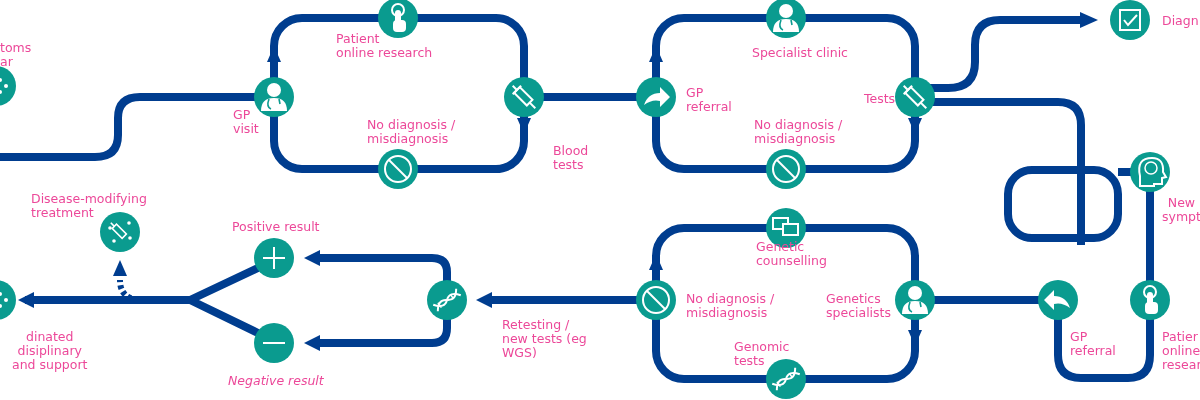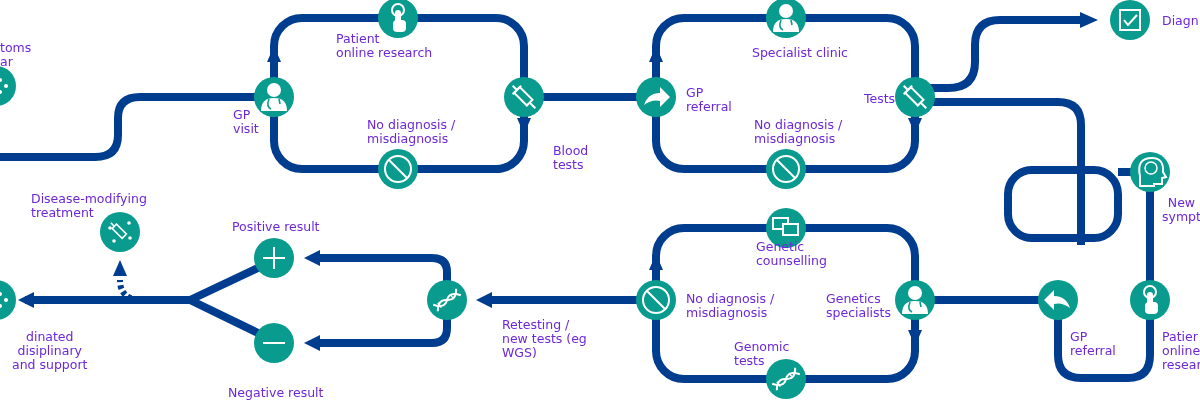--- a/index.html
+++ b/index.html
@@ -1,18 +1,18 @@
 <!DOCTYPE html>
 <html><head>
 <meta charset="utf-8">
 <style>
   html, body { margin:0; padding:0; background:#ffffff; }
   body { width:1200px; height:400px; overflow:hidden; position:relative; font-family:"DejaVu Sans", sans-serif; }
   svg#diagram { position:absolute; left:0; top:0; }
-  .lbl { position:absolute; color:#6d28d9; font-size:12.5px; line-height:14px; white-space:pre; font-family:"DejaVu Sans", sans-serif; }
+  .lbl { position:absolute; color:#ec4899; font-size:12.5px; line-height:14px; white-space:pre; font-family:"DejaVu Sans", sans-serif; }
   .lbl span { display:block; }
 </style>
 </head>
 <body>
 
 <svg id="diagram" width="1200" height="400" viewBox="0 0 1200 400">
   <defs>
     <marker id="ah" viewBox="0 0 10 10" refX="5" refY="5" markerWidth="3.2" markerHeight="3.2" orient="auto">
       <path d="M0,0 L10,5 L0,10 z" fill="#003d8f"></path>
     </marker>
@@ -261,15 +261,15 @@
 <div class="lbl" style="left:1162px;top:14px;"><span>Diagn</span></div>
 <div class="lbl" style="left:1162px;top:196px;text-align:center;"><span>New</span><span>sympt</span></div>
 <div class="lbl" style="left:1162px;top:330px;"><span>Patier</span><span>online</span><span>resear</span></div>
 <div class="lbl" style="left:1070px;top:330px;"><span>GP</span><span>referral</span></div>
 <div class="lbl" style="left:826px;top:292px;"><span>Genetics</span><span>specialists</span></div>
 <div class="lbl" style="left:714px;top:240px;margin-left:42px;"><span>Genetic</span><span>counselling</span></div>
 <div class="lbl" style="left:686px;top:292px;"><span>No diagnosis /</span><span>misdiagnosis</span></div>
 <div class="lbl" style="left:734px;top:340px;"><span>Genomic</span><span>tests</span></div>
 <div class="lbl" style="left:502px;top:318px;"><span>Retesting /</span><span>new tests (eg</span><span>WGS)</span></div>
 <div class="lbl" style="left:232px;top:220px;"><span>Positive result</span></div>
-<div class="lbl" style="left:228px;top:386px;"><span>Negative result</span></div>
+<div class="lbl" style="left:228px;top:374px;font-style:italic;"><span>Negative result</span></div>
 <div class="lbl" style="left:31px;top:192px;"><span>Disease-modifying</span><span>treatment</span></div>
 <div class="lbl" style="left:12px;top:330px;text-align:center;"><span>dinated</span><span>disiplinary</span><span>and support</span></div>
 
 </body></html>

